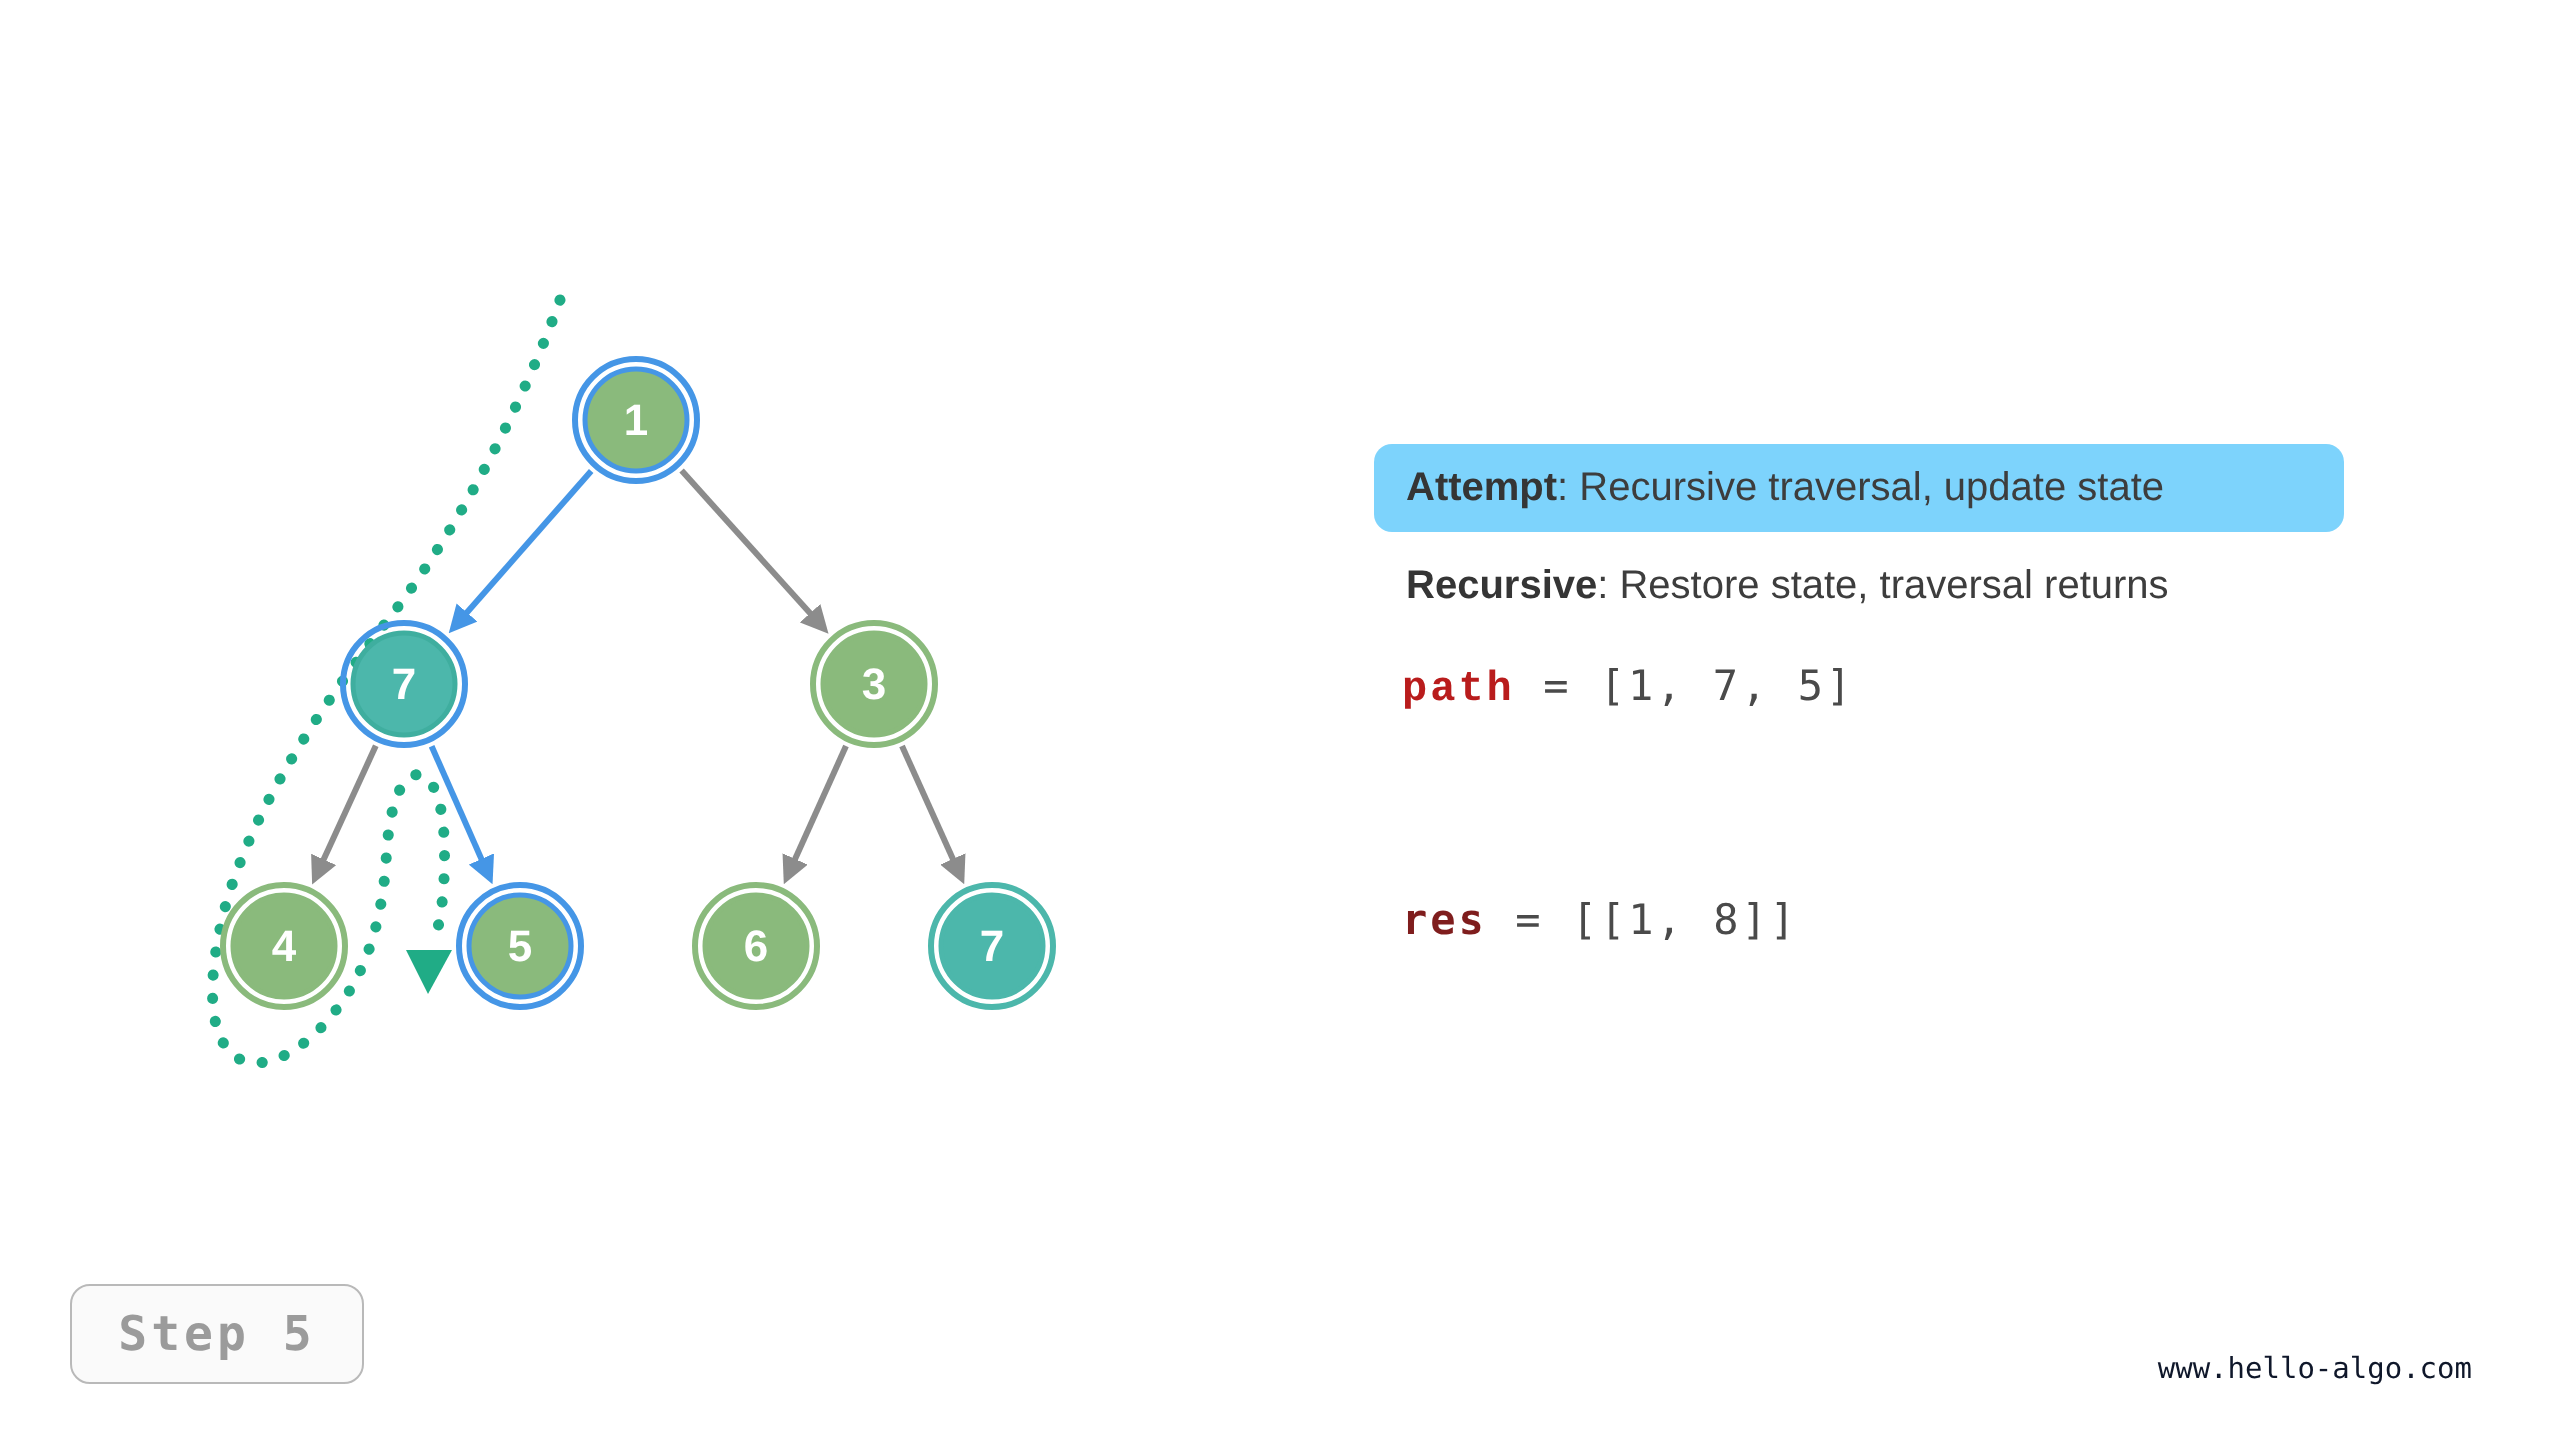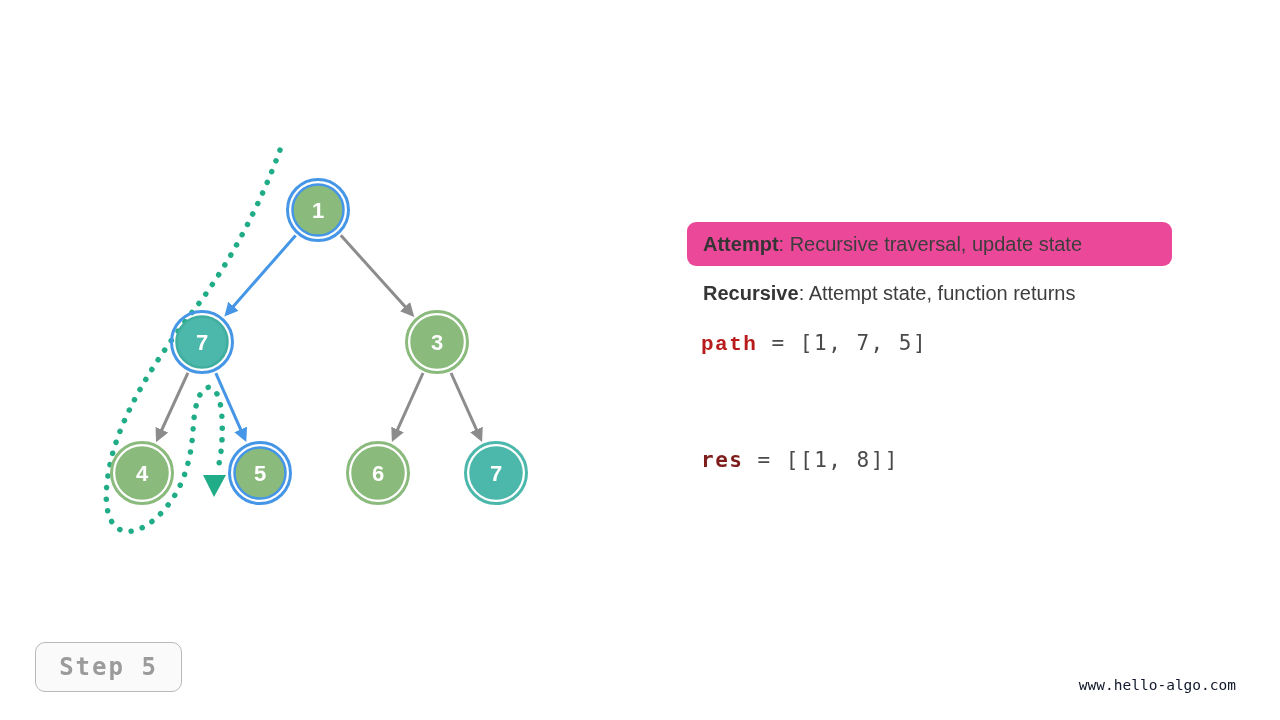--- a/index.html
+++ b/index.html
@@ -18,21 +18,21 @@
     font-family: "Liberation Sans", sans-serif;
     font-size: 22px;
     font-weight: 600;
     fill: #ffffff;
   }
 
   
   .attempt-badge {
     left: 687px; top: 222px;
     width: 485px; height: 44px;
-    background: #ec4899;
+    background: #7dd3fc;
     border-radius: 9px;
     display: flex; align-items: center;
     padding-left: 16px;
     box-sizing: border-box;
   }
   .legend-line {
     font-size: 20px;
     color: #3d3d3d;
     white-space: pre;
   }
@@ -151,21 +151,21 @@
     <circle cx="496" cy="473" r="30.5" fill="none" stroke="#4CB7AB" stroke-width="3"></circle>
     <circle cx="496" cy="473" r="25.5" fill="#4CB7AB" stroke="#4CB7AB" stroke-width="2.5"></circle>
     <text class="node-label" x="496" y="473" text-anchor="middle" dominant-baseline="central">7</text>
   </g>
 </svg>
 
 <div class="abs attempt-badge">
   <span class="legend-line"><b>Attempt</b><span>: Recursive traversal, update state</span></span>
 </div>
 
-<div class="abs legend-line backtrack-line"><b>Recursive</b><span>: Attempt state, function returns</span></div>
+<div class="abs legend-line backtrack-line"><b>Recursive</b><span>: Restore state, traversal returns</span></div>
 
 <div class="abs code-line path-line"><span class="kw kw-path">path</span><span> = [1, 7, 5]</span></div>
 
 <div class="abs code-line res-line"><span class="kw kw-res">res</span><span> = [[1, 8]]</span></div>
 
 <div class="abs step-box">
   <span class="step-label">Step 5</span>
 </div>
 
 <div class="abs watermark">www.hello-algo.com</div>

